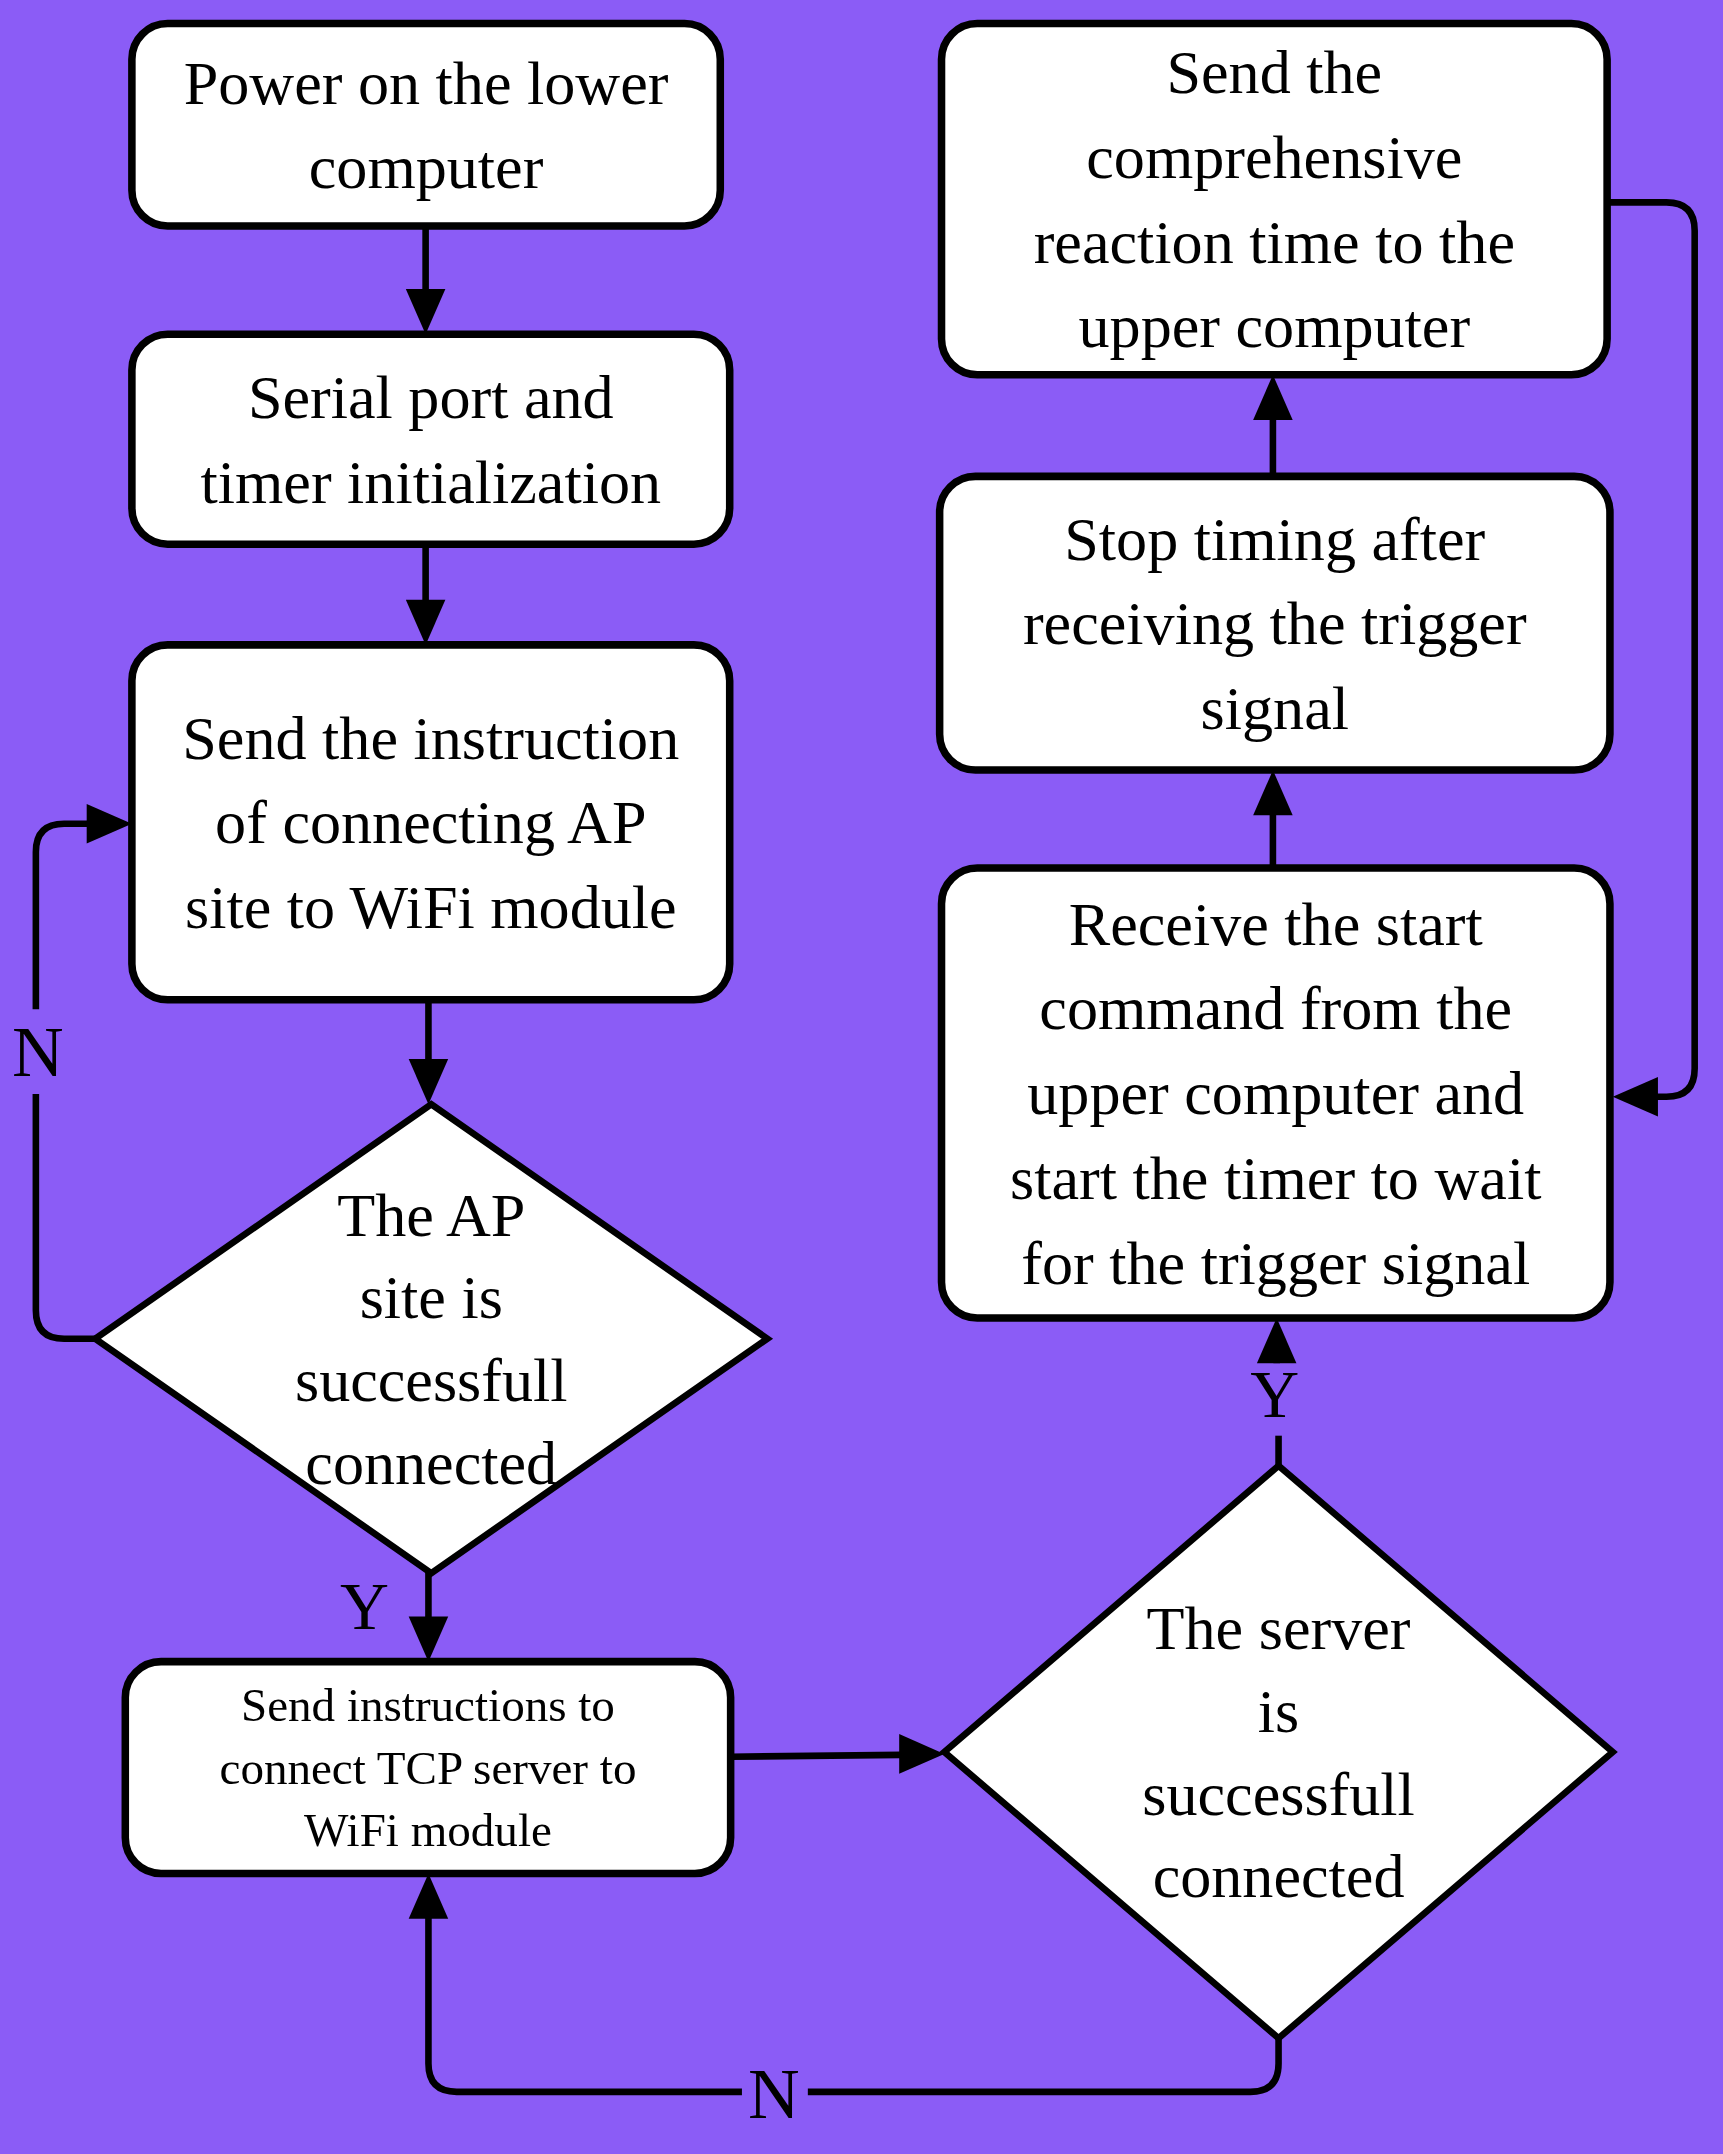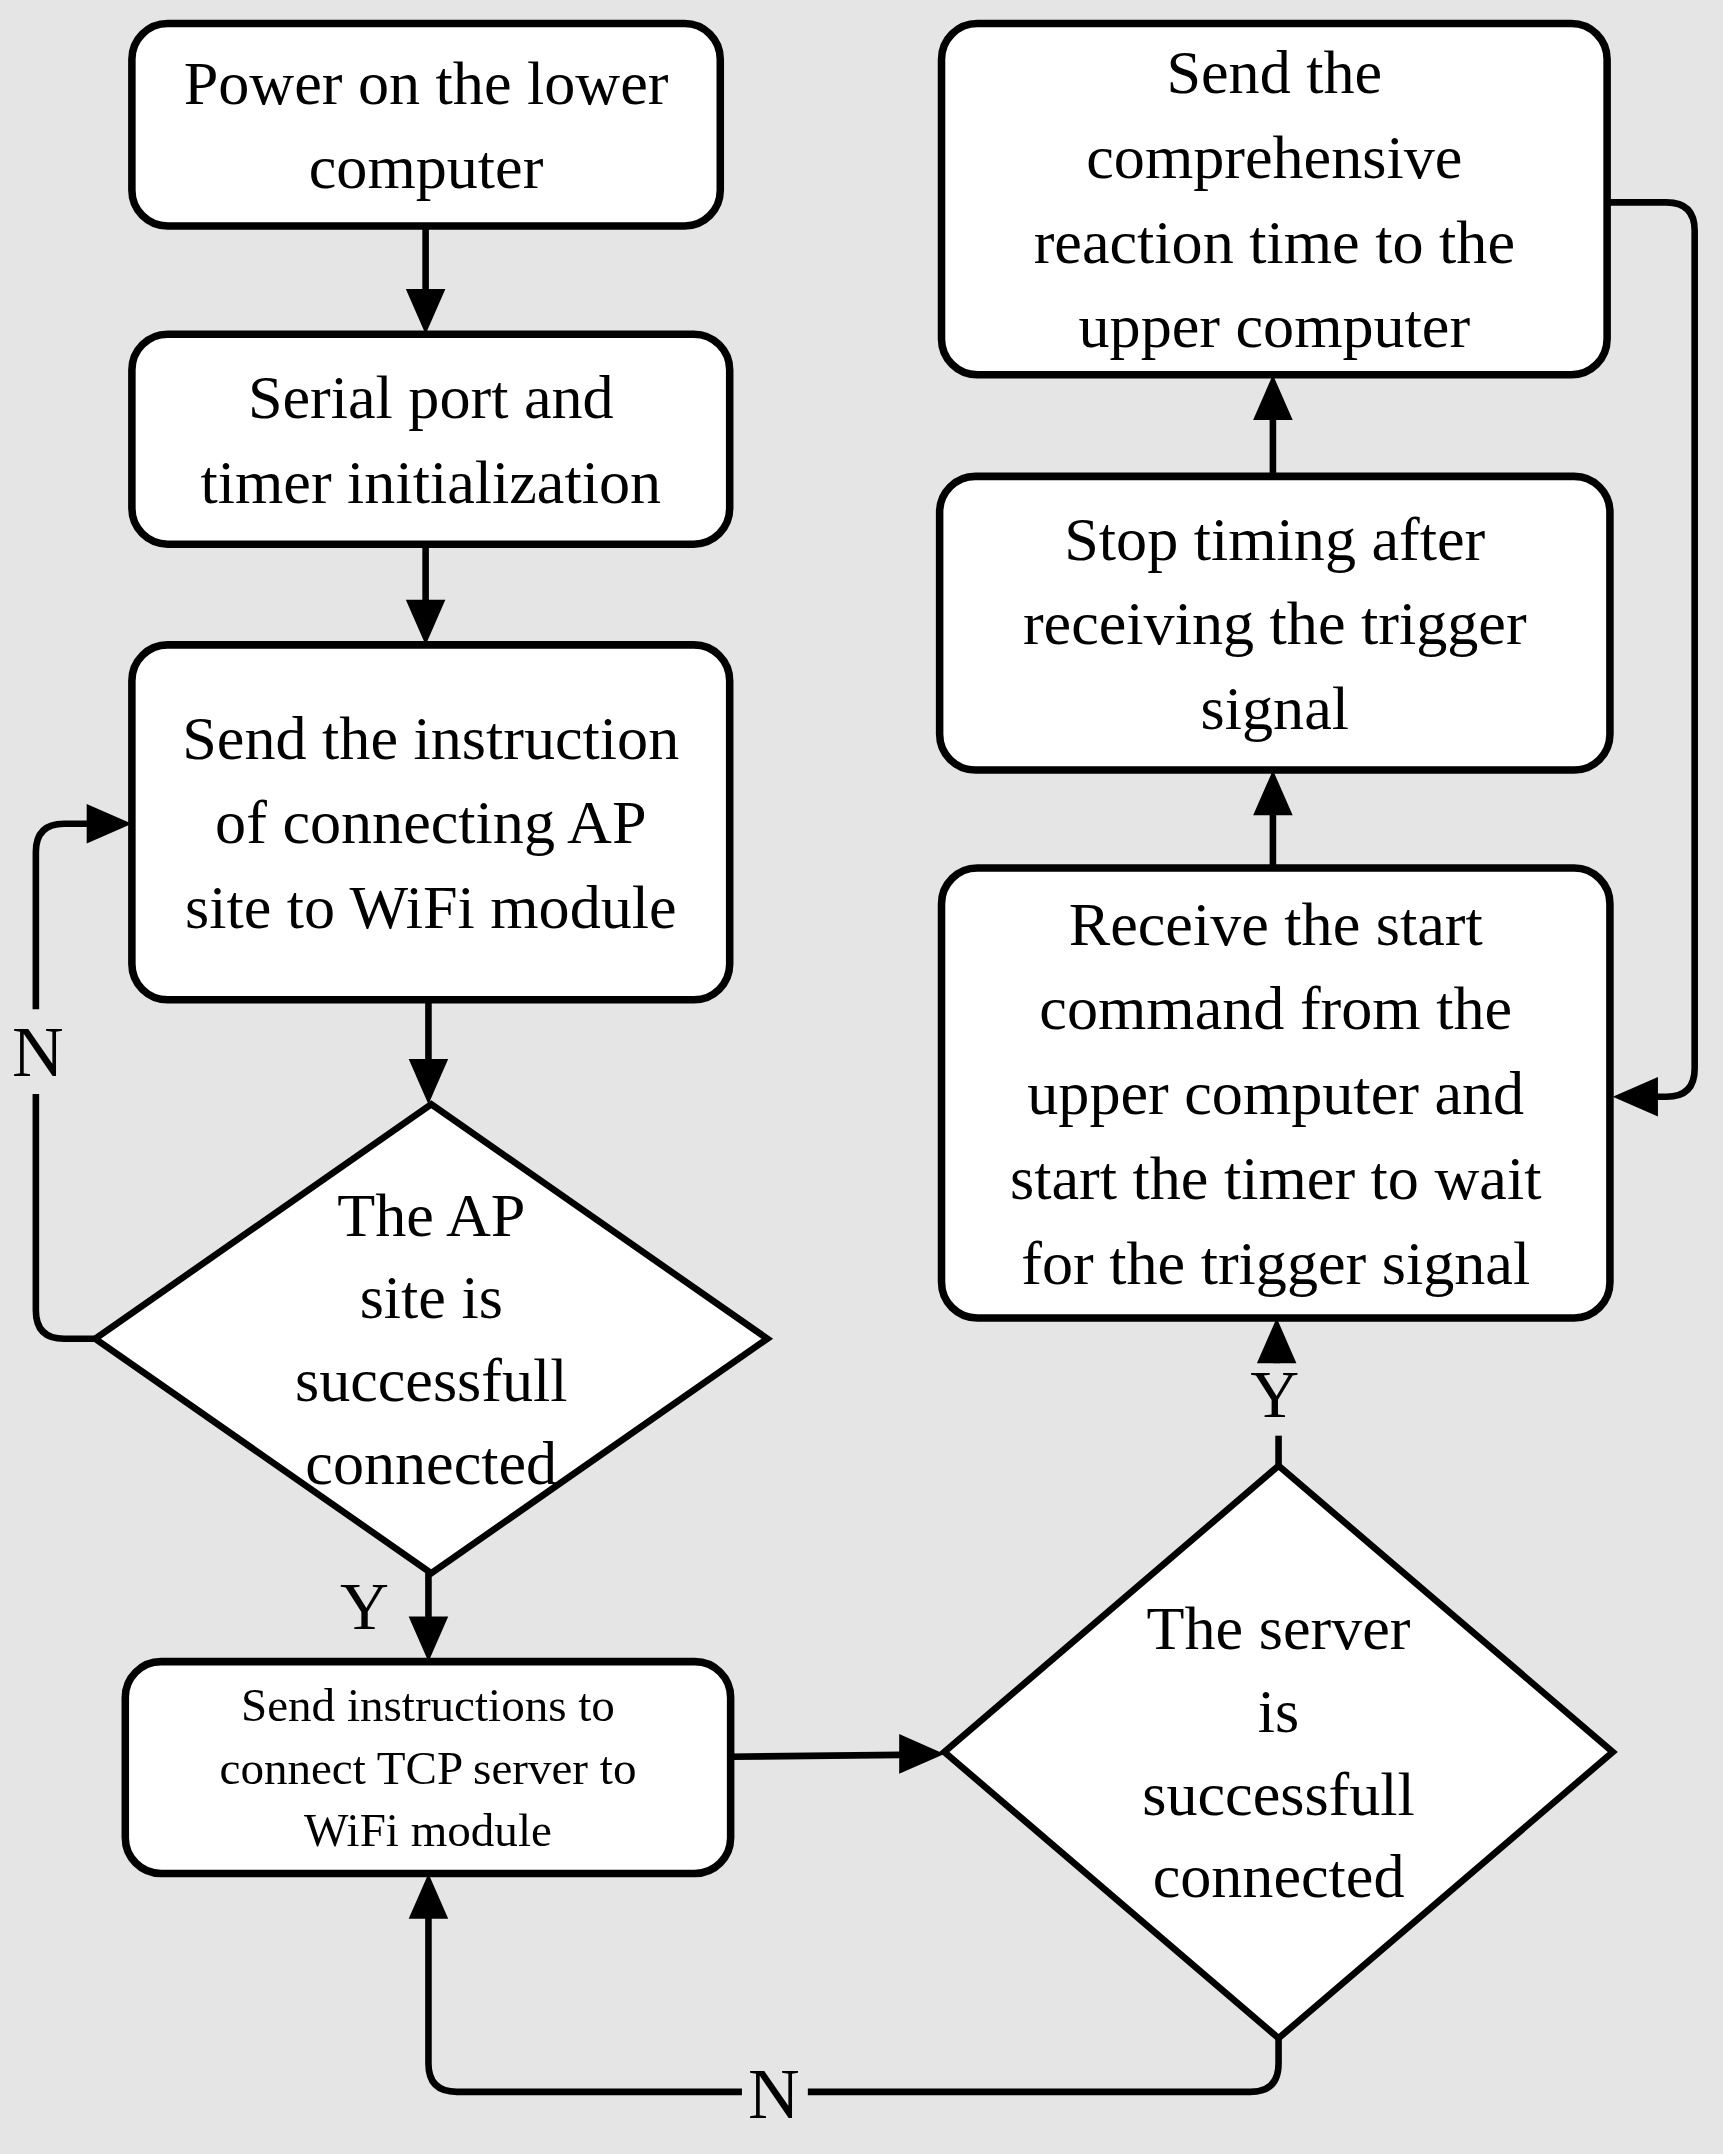--- a/index.html
+++ b/index.html
@@ -4,21 +4,21 @@
 <style>
   html, body {
     margin: 0;
     padding: 0;
     background: #ffffff;
   }
   .stage {
     position: relative;
     width: 1723px;
     height: 2154px;
-    background: #e5e5e5;
+    background: #8b5cf6;
     font-family: "Liberation Serif", "DejaVu Serif", serif;
   }
   svg {
     display: block;
     width: 1723px;
     height: 2154px;
   }
   .node-shape {
     fill: #ffffff;
     stroke: #000000;

